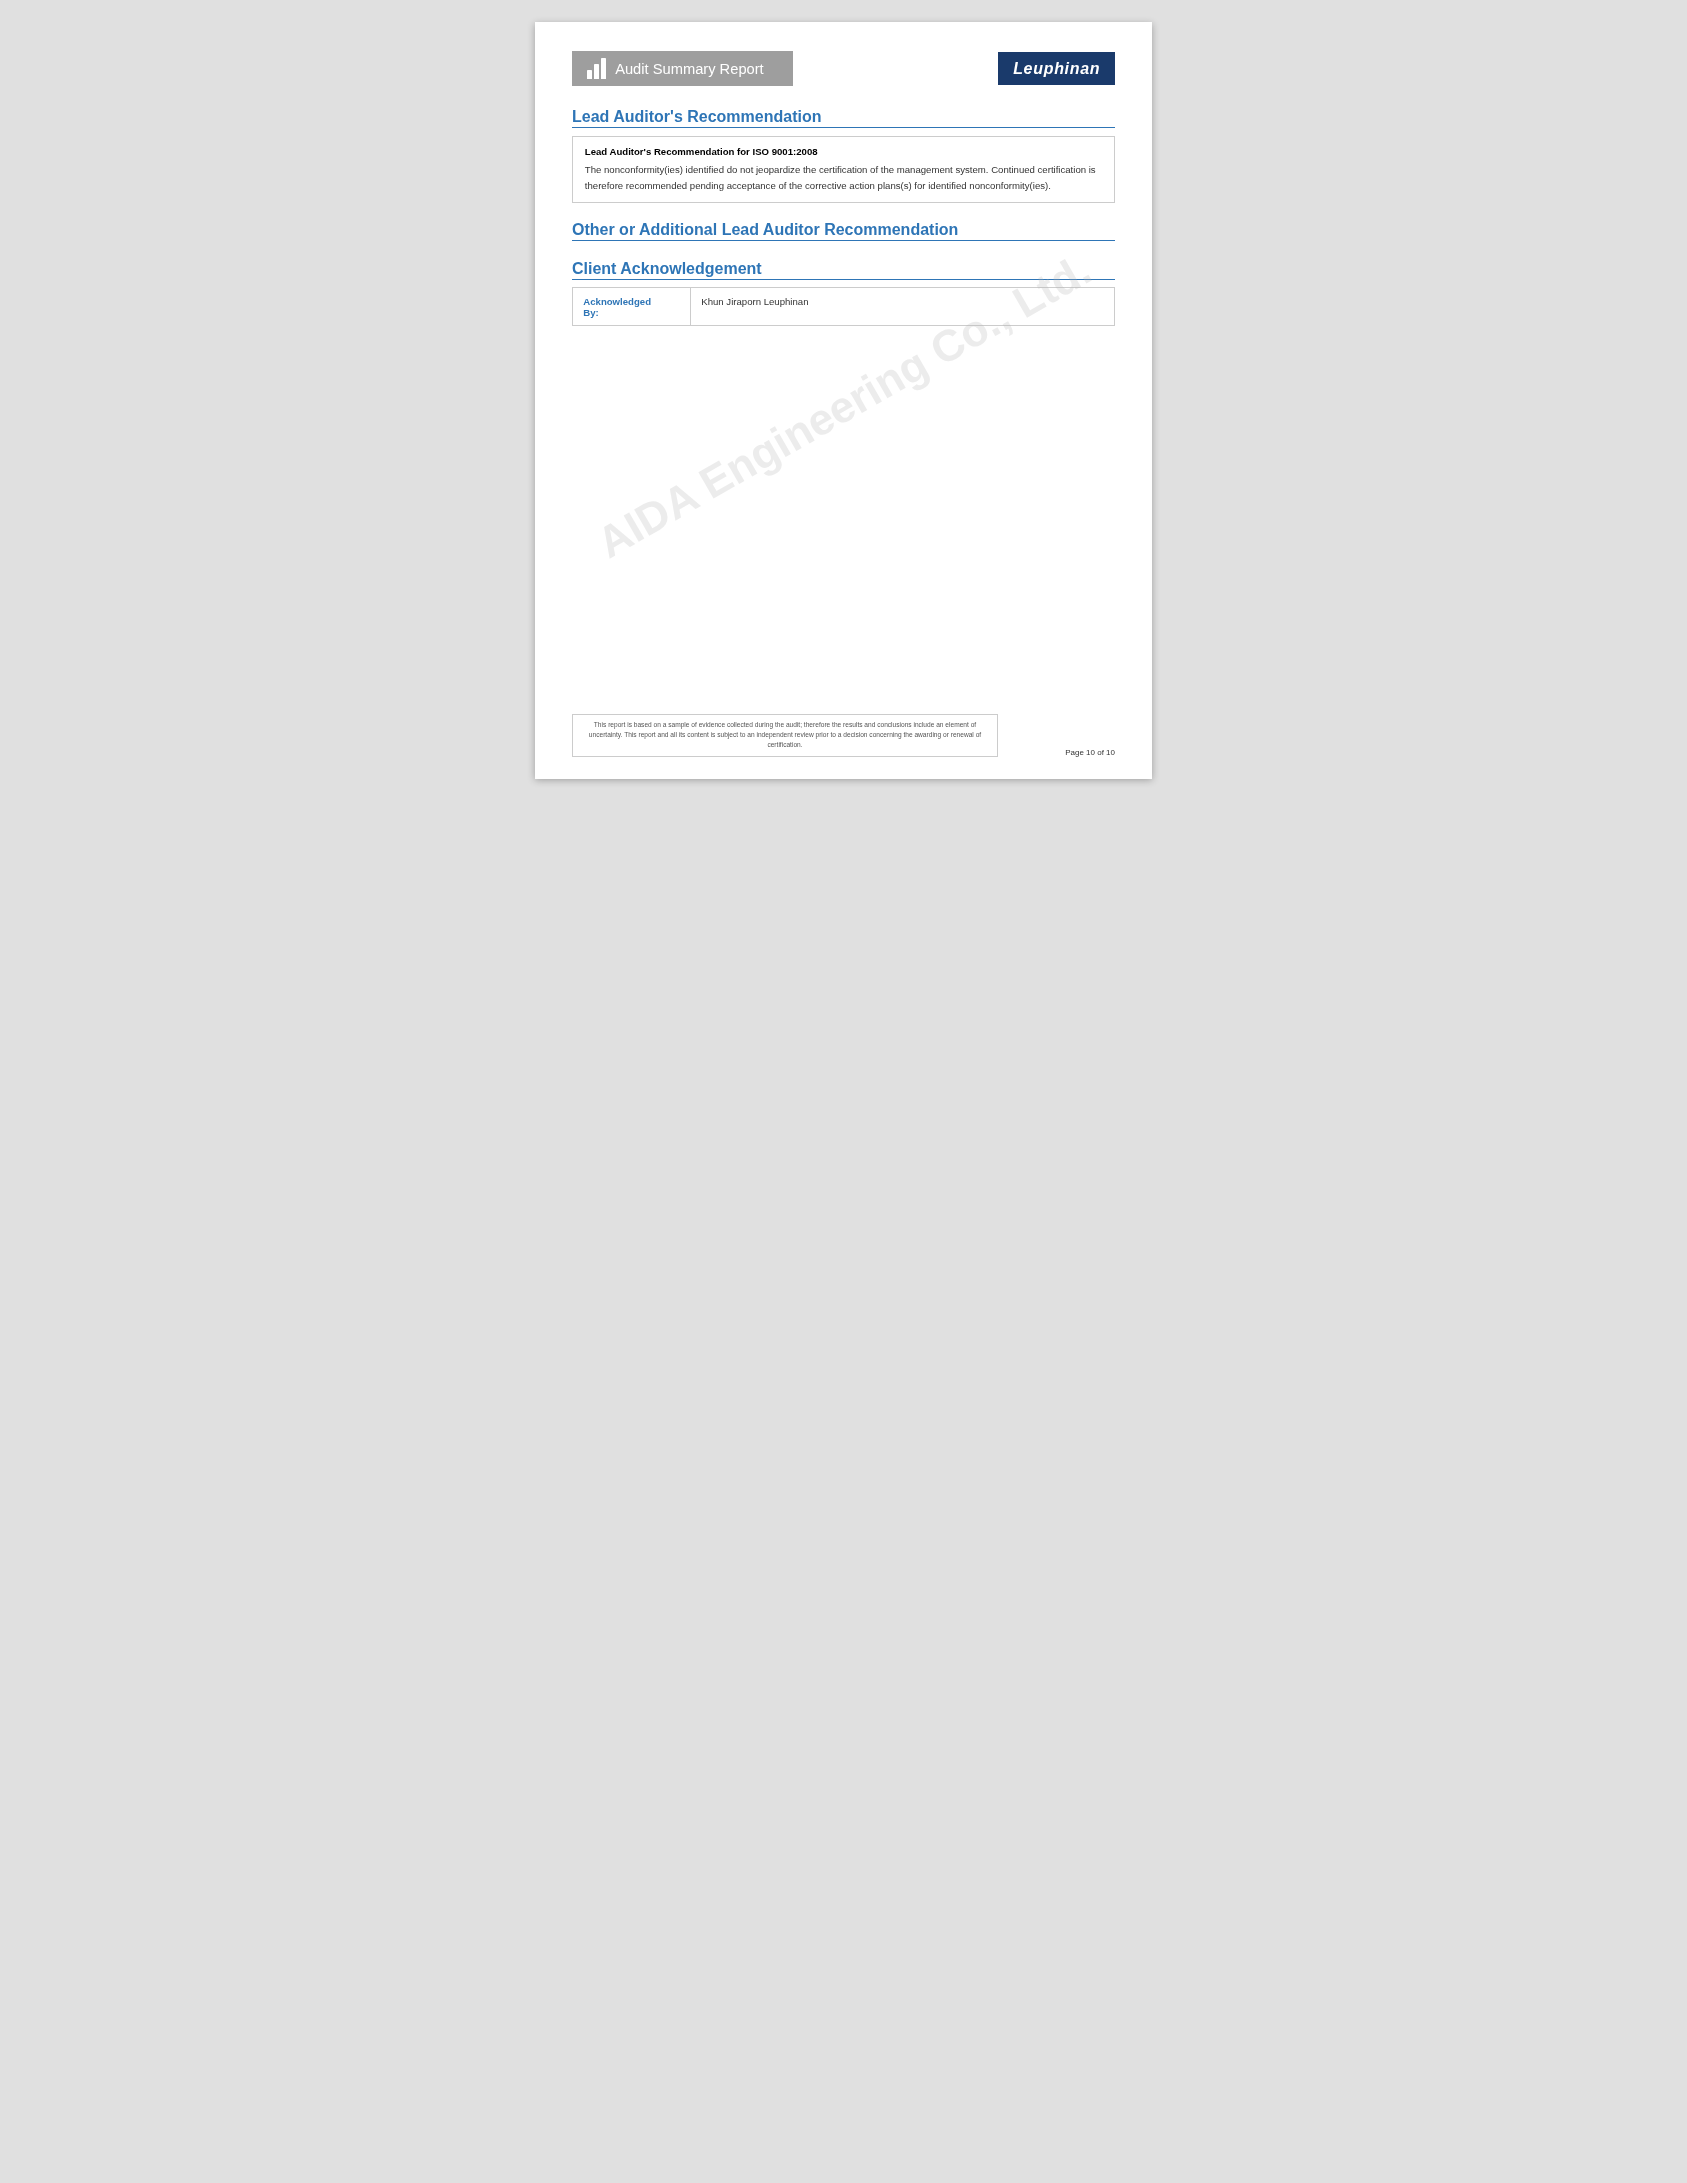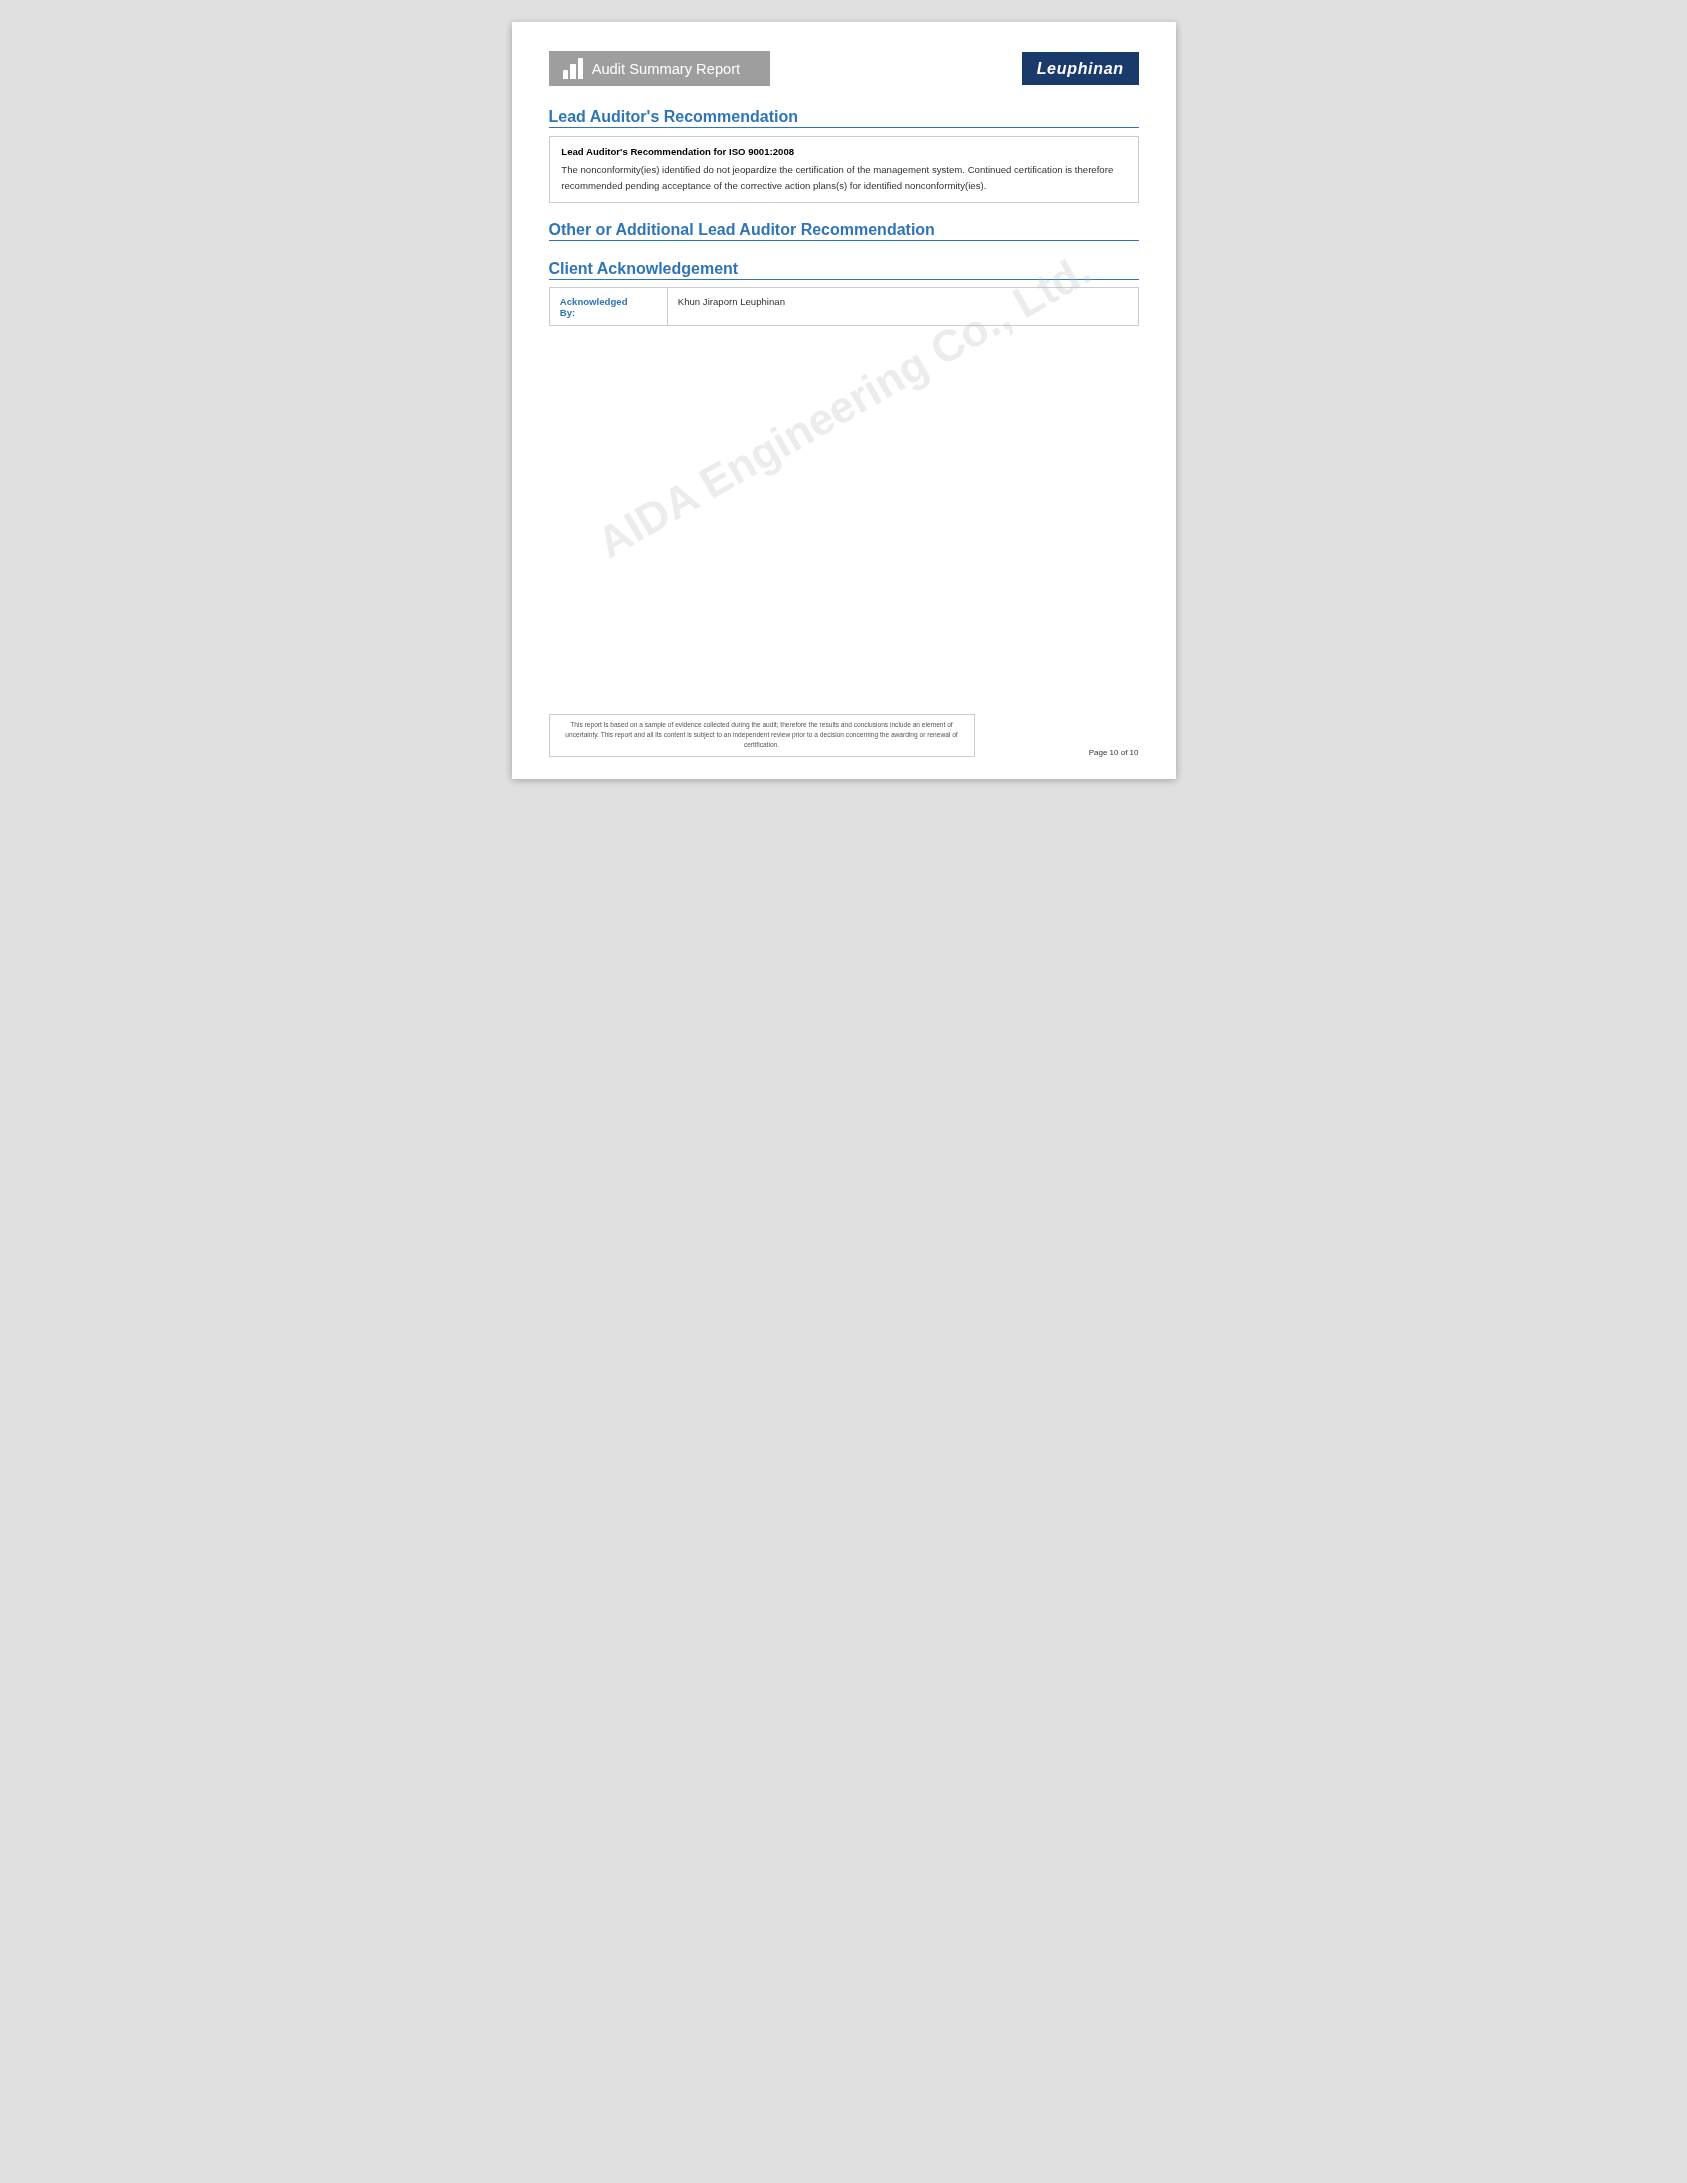--- a/index.html
+++ b/index.html
@@ -11,21 +11,21 @@
     body {
       background: #e0e0e0;
       display: flex;
       justify-content: center;
       align-items: flex-start;
       min-height: 100vh;
       font-family: Arial, sans-serif;
     }
 
     .page {
-      width: 664px;
+      width: 617px;
       min-height: 757px;
       background: #fff;
       position: relative;
       padding: 29px 37px 59px 37px;
       margin: 22px auto;
       box-shadow: 0 1.5px 7.4px rgba(0,0,0,0.3);
     }
 
     
     .header {

